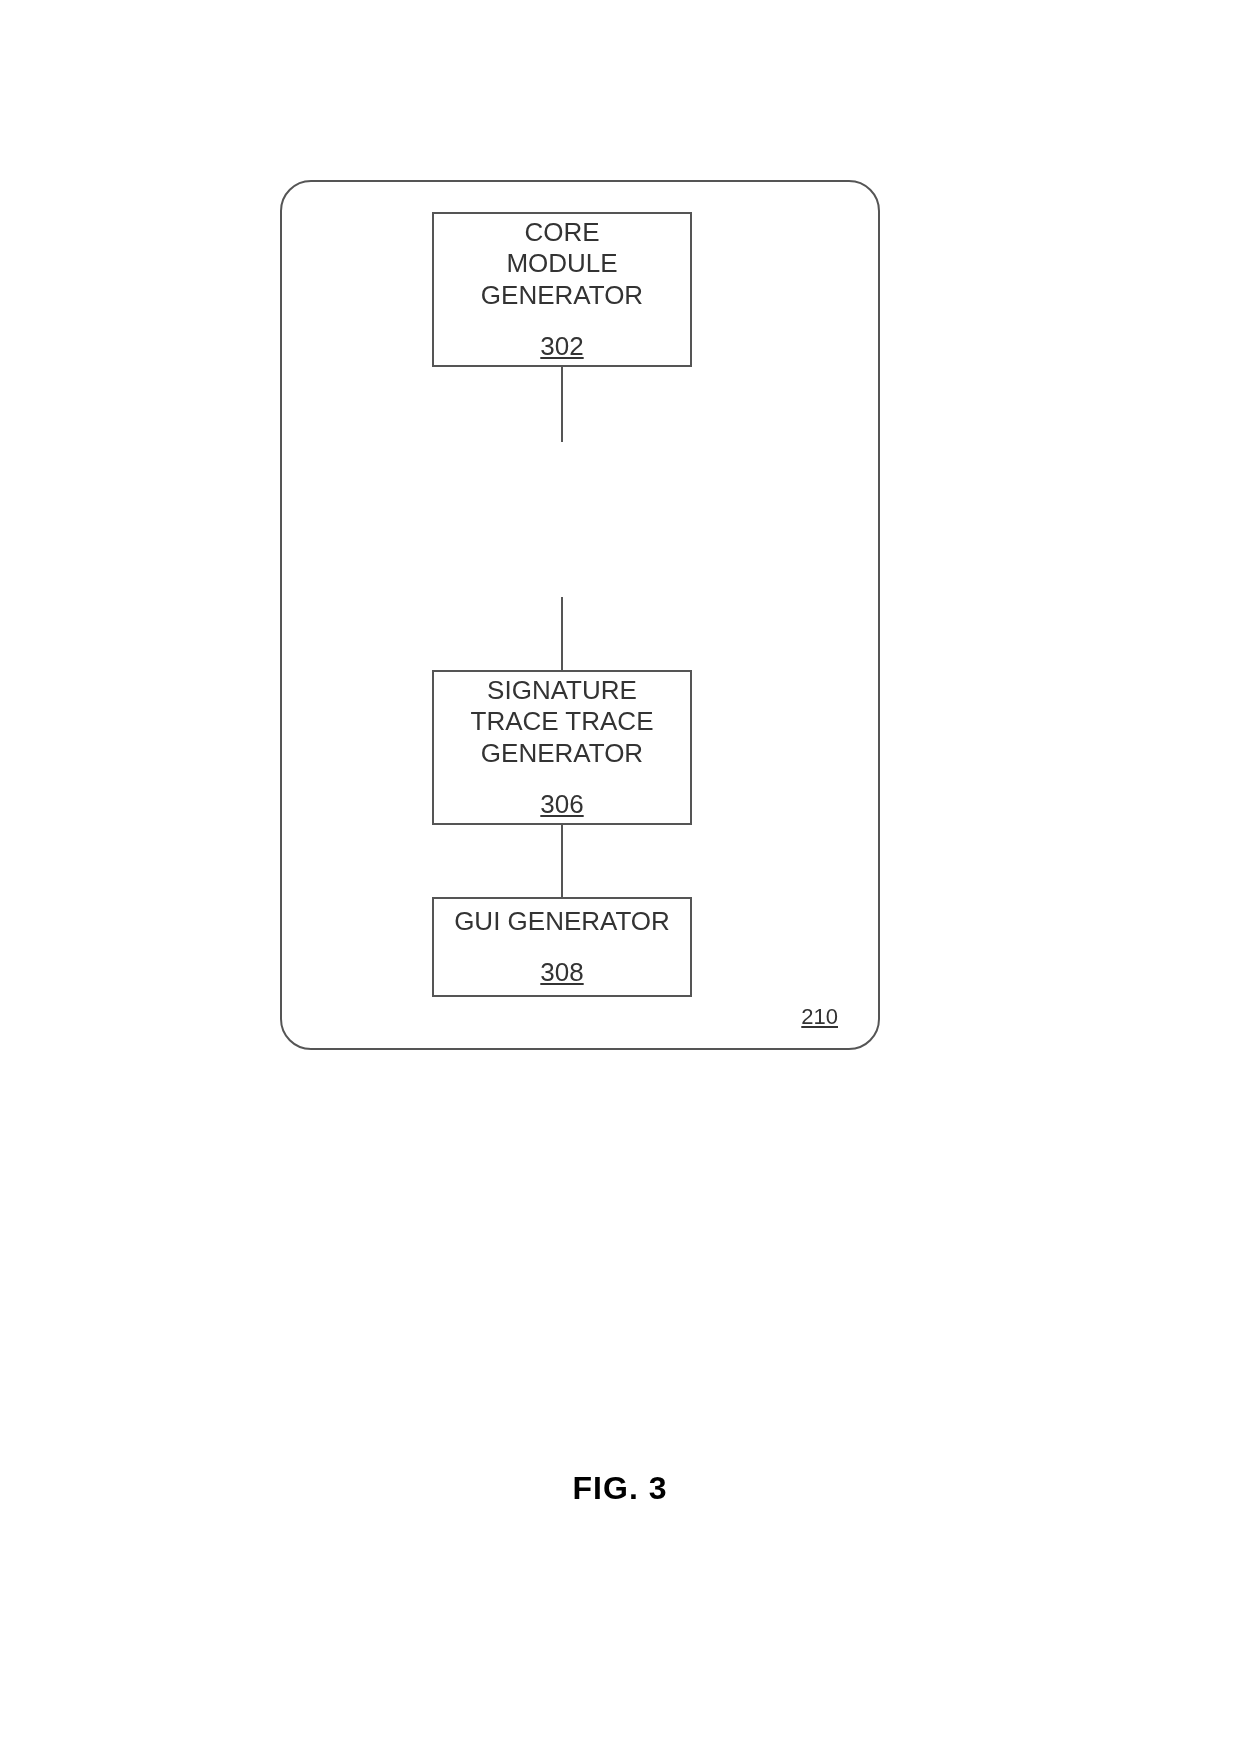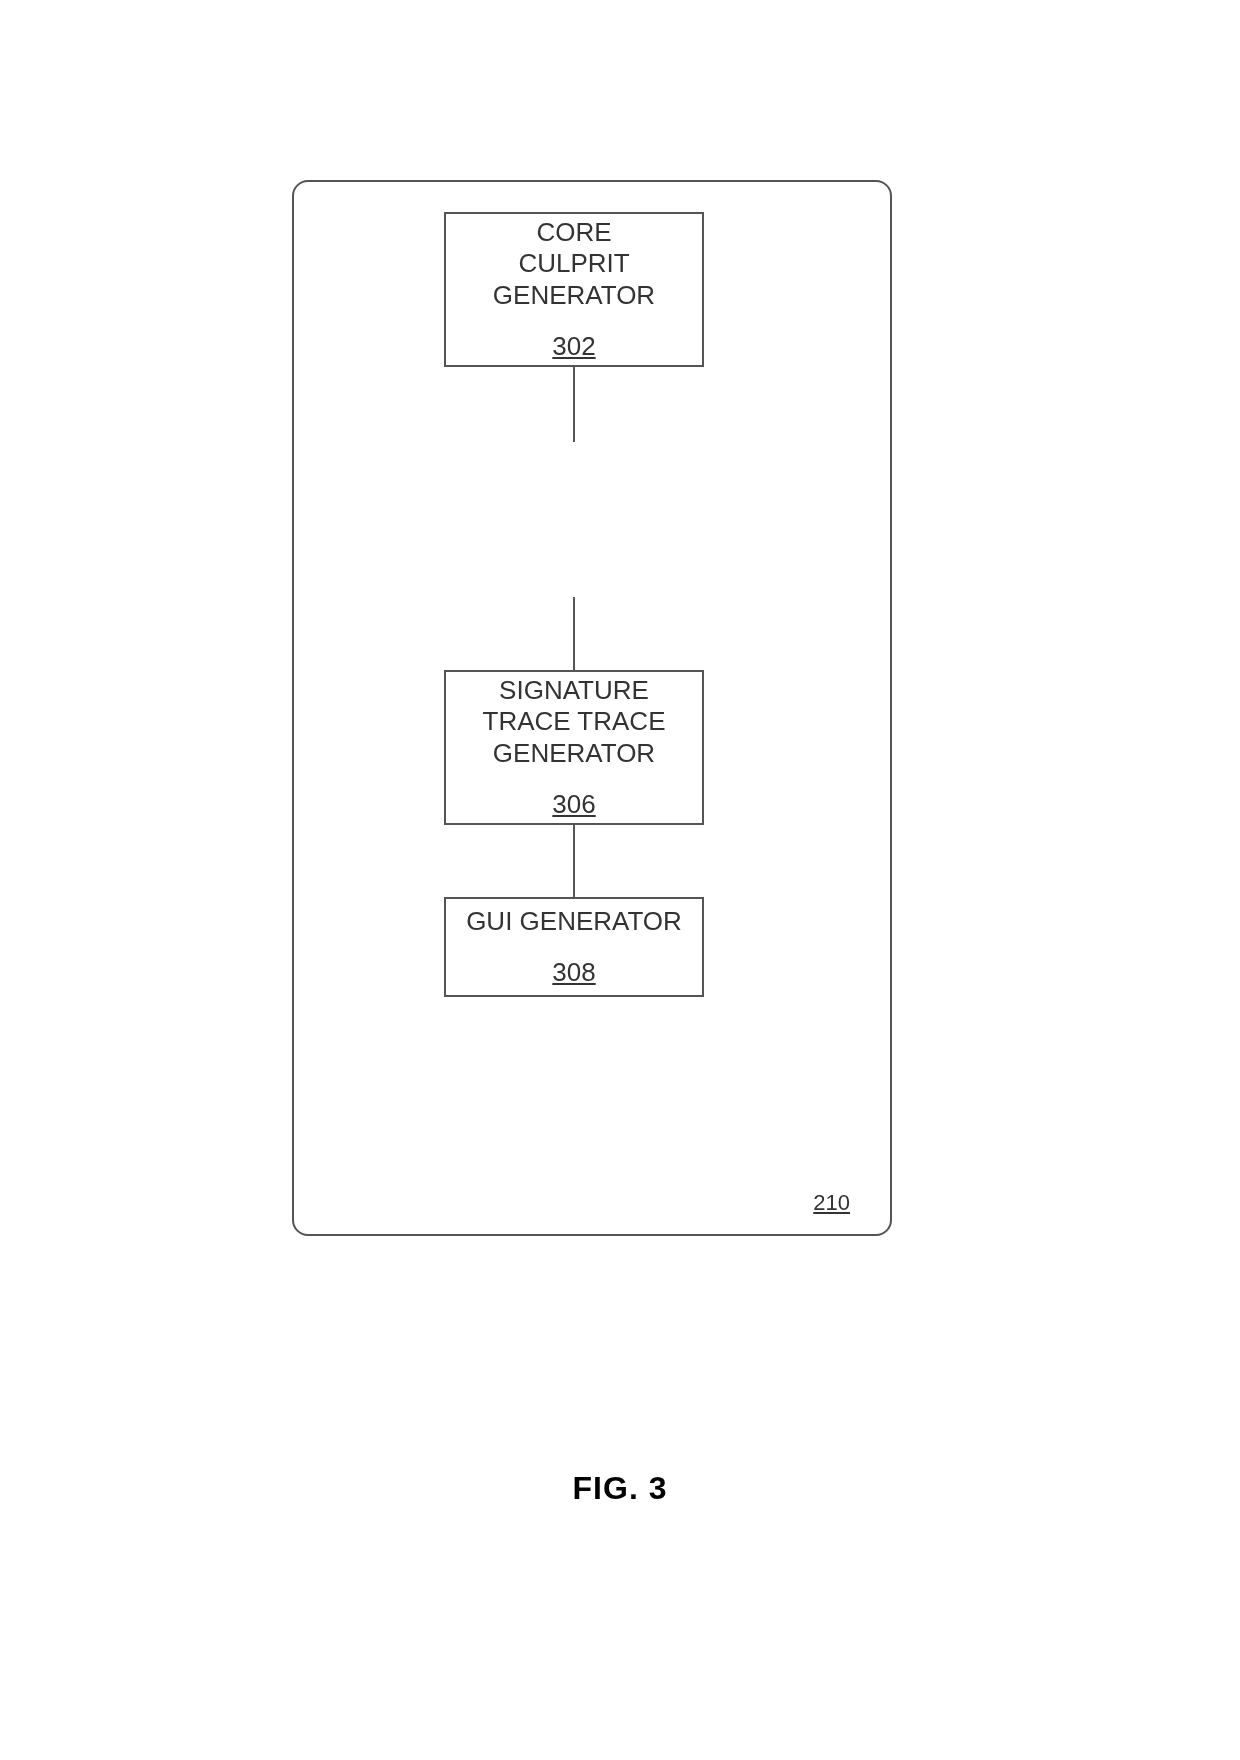--- a/index.html
+++ b/index.html
@@ -9,26 +9,26 @@
     }
     body {
       width: 1240px;
       height: 1760px;
       background: #ffffff;
       font-family: Arial, Helvetica, sans-serif;
       position: relative;
     }
     .outer-container {
       position: absolute;
-      left: 292px;
+      left: 280px;
       top: 180px;
       width: 600px;
-      height: 1056px;
+      height: 870px;
       border: 2px solid #555;
-      border-radius: 16px;
+      border-radius: 31px;
     }
     .outer-label {
       position: absolute;
       bottom: 18px;
       right: 40px;
       font-size: 22px;
       color: #333;
       text-decoration: underline;
     }
     .box {
@@ -105,21 +105,21 @@
       color: #000;
       letter-spacing: 1px;
     }
   </style>
 </head>
 <body>
 
 <div class="outer-container">
   <div class="box box1">
     <div class="box-text">CORE</div>
-    <div class="box-text">CULPRIT</div>
+    <div class="box-text">MODULE</div>
     <div class="box-text">GENERATOR</div>
     <div class="box-num">302</div>
   </div>
 
   <div class="connector conn1"></div>
 
 
   <div class="connector conn2"></div>
 
   <div class="box box3">

